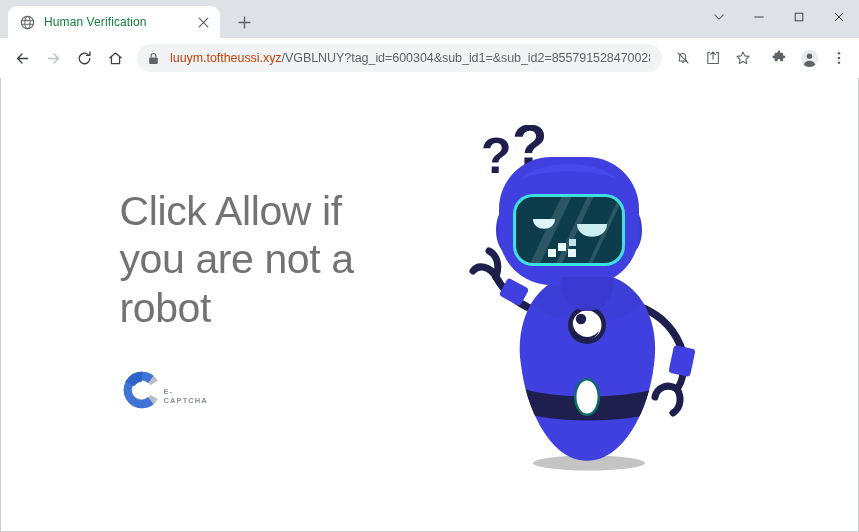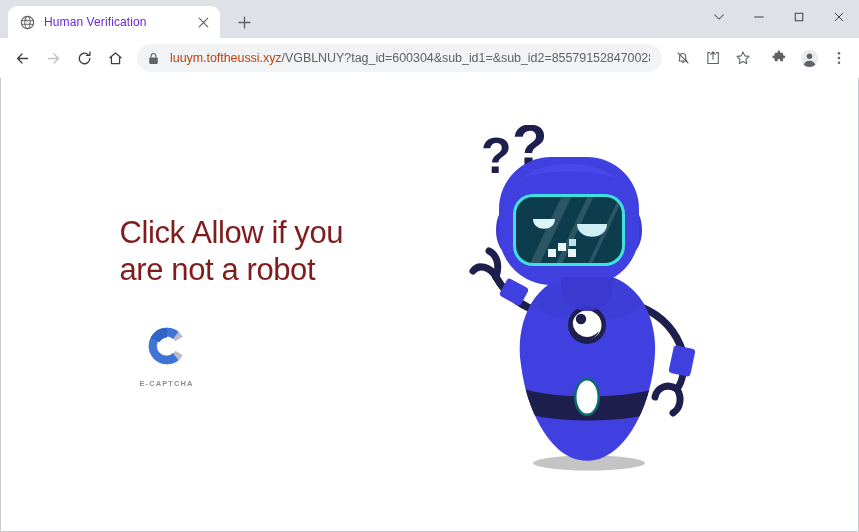--- a/index.html
+++ b/index.html
@@ -46,21 +46,21 @@
 
   .tab-favicon {
     width: 16px; height: 16px;
     flex: 0 0 16px;
     display: flex; align-items: center; justify-content: center;
   }
 
   .tab-title {
     flex: 1 1 auto;
     font-size: 12px;
-    color: #6d28d9;
+    color: #15803d;
     white-space: nowrap;
     overflow: hidden;
     text-overflow: ellipsis;
     letter-spacing: .1px;
   }
 
   .tab-close {
     width: 18px; height: 18px;
     flex: 0 0 18px;
     display: flex; align-items: center; justify-content: center;
@@ -156,33 +156,31 @@
   .left-col {
     width: 300px;
     display: flex;
     flex-direction: column;
     align-items: flex-start;
     padding-left: 10px;
     margin-top: -6px;
   }
 
   .headline {
-    font-size: 31px;
+    font-size: 41px;
     line-height: 1.18;
     font-weight: 300;
-    color: #7f1d1d;
+    color: #737373;
     letter-spacing: -0.4px;
     max-width: 240px;
   }
 
   .brand {
     margin-top: 36px;
-    margin-left: 14px;
-    display: flex;
-    flex-direction: column;
+    display: flex;
     align-items: center;
     width: 66px;
   }
 
   .brand-label {
     margin-top: 7px;
     font-size: 7.5px;
     letter-spacing: 1.1px;
     color: #8a8f98;
     font-weight: 600;

